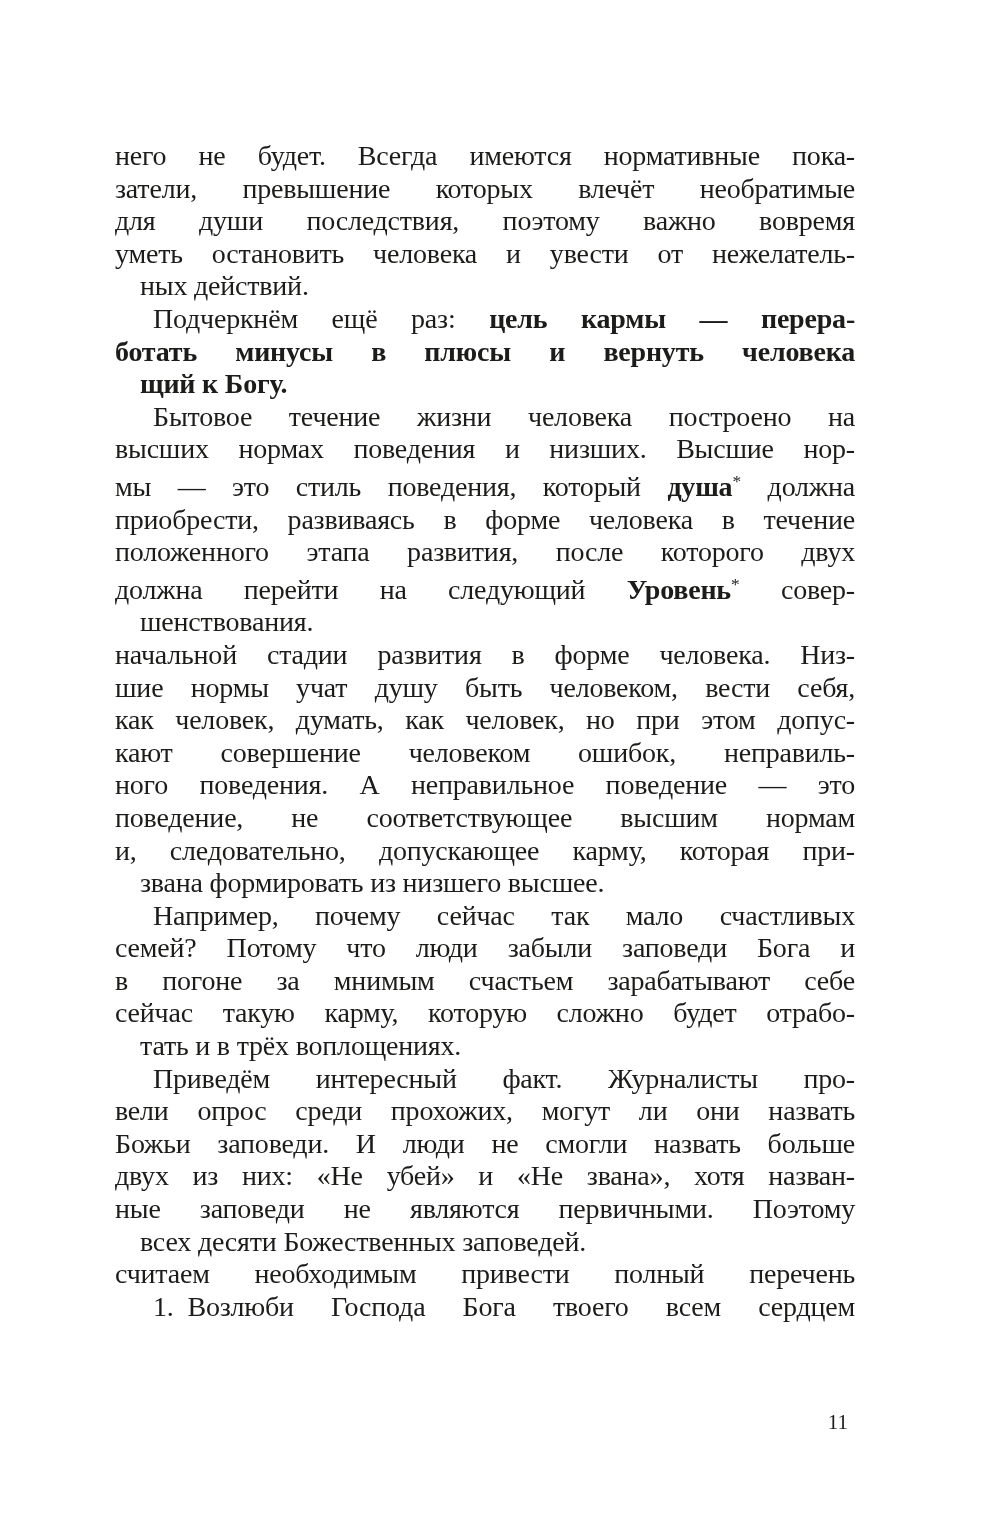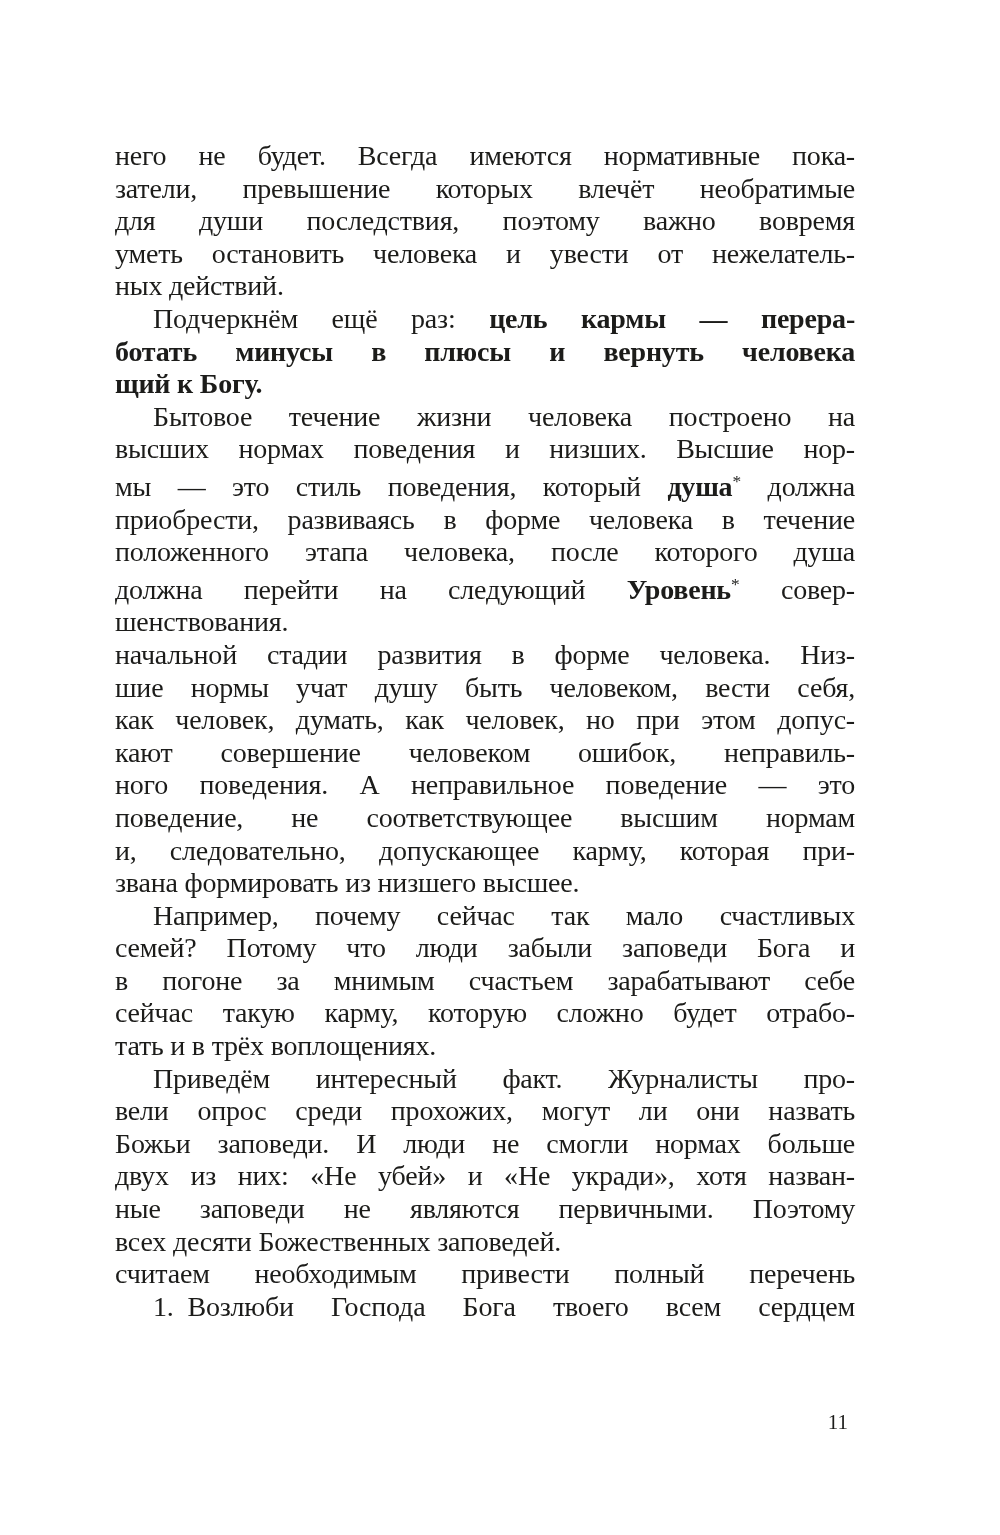--- a/index.html
+++ b/index.html
@@ -31,20 +31,21 @@
   .line {
     font-size: 28px;
     line-height: 32.6px;
     letter-spacing: -0.2px;
     text-align: justify;
     text-align-last: justify;
     white-space: nowrap;
   }
   .line.end {
     text-align-last: left;
+    margin-left: 25px;
   }
   .indent {
     display: inline-block;
     width: 38px;
     height: 1px;
   }
   .bold {
     font-weight: bold;
     font-family: Liberation Serif, serif;
   }
@@ -73,39 +74,39 @@
       <div class="line"><span>для души последствия, поэтому важно вовремя</span></div>
       <div class="line"><span>уметь остановить человека и увести от нежелатель-</span></div>
       <div class="line end"><span>ных действий.</span></div>
       <div class="line"><span class="indent"></span><span>Подчеркнём ещё раз: </span><span class="bold">цель кармы — перера-</span></div>
       <div class="line"><span class="bold">ботать минусы в плюсы и вернуть человека</span></div>
       <div class="line end"><span class="bold">щий к Богу.</span></div>
       <div class="line"><span class="indent"></span><span>Бытовое течение жизни человека построено на</span></div>
       <div class="line"><span>высших нормах поведения и низших. Высшие нор-</span></div>
       <div class="line"><span>мы — это стиль поведения, который </span><span class="bold">душа</span><span class="sup">*</span><span> должна</span></div>
       <div class="line"><span>приобрести, развиваясь в форме человека в течение</span></div>
-      <div class="line"><span>положенного этапа человека, после которого душа</span></div>
+      <div class="line"><span>положенного этапа развития, после которого двух</span></div>
       <div class="line"><span>должна перейти на следующий </span><span class="bold">Уровень</span><span class="sup">*</span><span> совер-</span></div>
       <div class="line end"><span>шенствования.</span></div>
       <div class="line"><span>начальной стадии развития в форме человека. Низ-</span></div>
       <div class="line"><span>шие нормы учат душу быть человеком, вести себя,</span></div>
       <div class="line"><span>как человек, думать, как человек, но при этом допус-</span></div>
       <div class="line"><span>кают совершение человеком ошибок, неправиль-</span></div>
       <div class="line"><span>ного поведения. А неправильное поведение — это</span></div>
       <div class="line"><span>поведение, не соответствующее высшим нормам</span></div>
       <div class="line"><span>и, следовательно, допускающее карму, которая при-</span></div>
       <div class="line end"><span>звана формировать из низшего высшее.</span></div>
       <div class="line"><span class="indent"></span><span>Например, почему сейчас так мало счастливых</span></div>
       <div class="line"><span>семей? Потому что люди забыли заповеди Бога и</span></div>
       <div class="line"><span>в погоне за мнимым счастьем зарабатывают себе</span></div>
       <div class="line"><span>сейчас такую карму, которую сложно будет отрабо-</span></div>
       <div class="line end"><span>тать и в трёх воплощениях.</span></div>
       <div class="line"><span class="indent"></span><span>Приведём интересный факт. Журналисты про-</span></div>
       <div class="line"><span>вели опрос среди прохожих, могут ли они назвать</span></div>
-      <div class="line"><span>Божьи заповеди. И люди не смогли нормах больше</span></div>
-      <div class="line"><span>двух из них: «Не убей» и «Не укради», хотя назван-</span></div>
+      <div class="line"><span>Божьи заповеди. И люди не смогли назвать больше</span></div>
+      <div class="line"><span>двух из них: «Не убей» и «Не звана», хотя назван-</span></div>
       <div class="line"><span>ные заповеди не являются первичными. Поэтому</span></div>
       <div class="line end"><span>всех десяти Божественных заповедей.</span></div>
       <div class="line"><span>считаем необходимым привести полный перечень</span></div>
       <div class="line"><span class="indent"></span><span>1. Возлюби Господа Бога твоего всем сердцем</span></div>
     </div>
   <div class="page-number">11</div>
 </div>
 
 </body></html>

